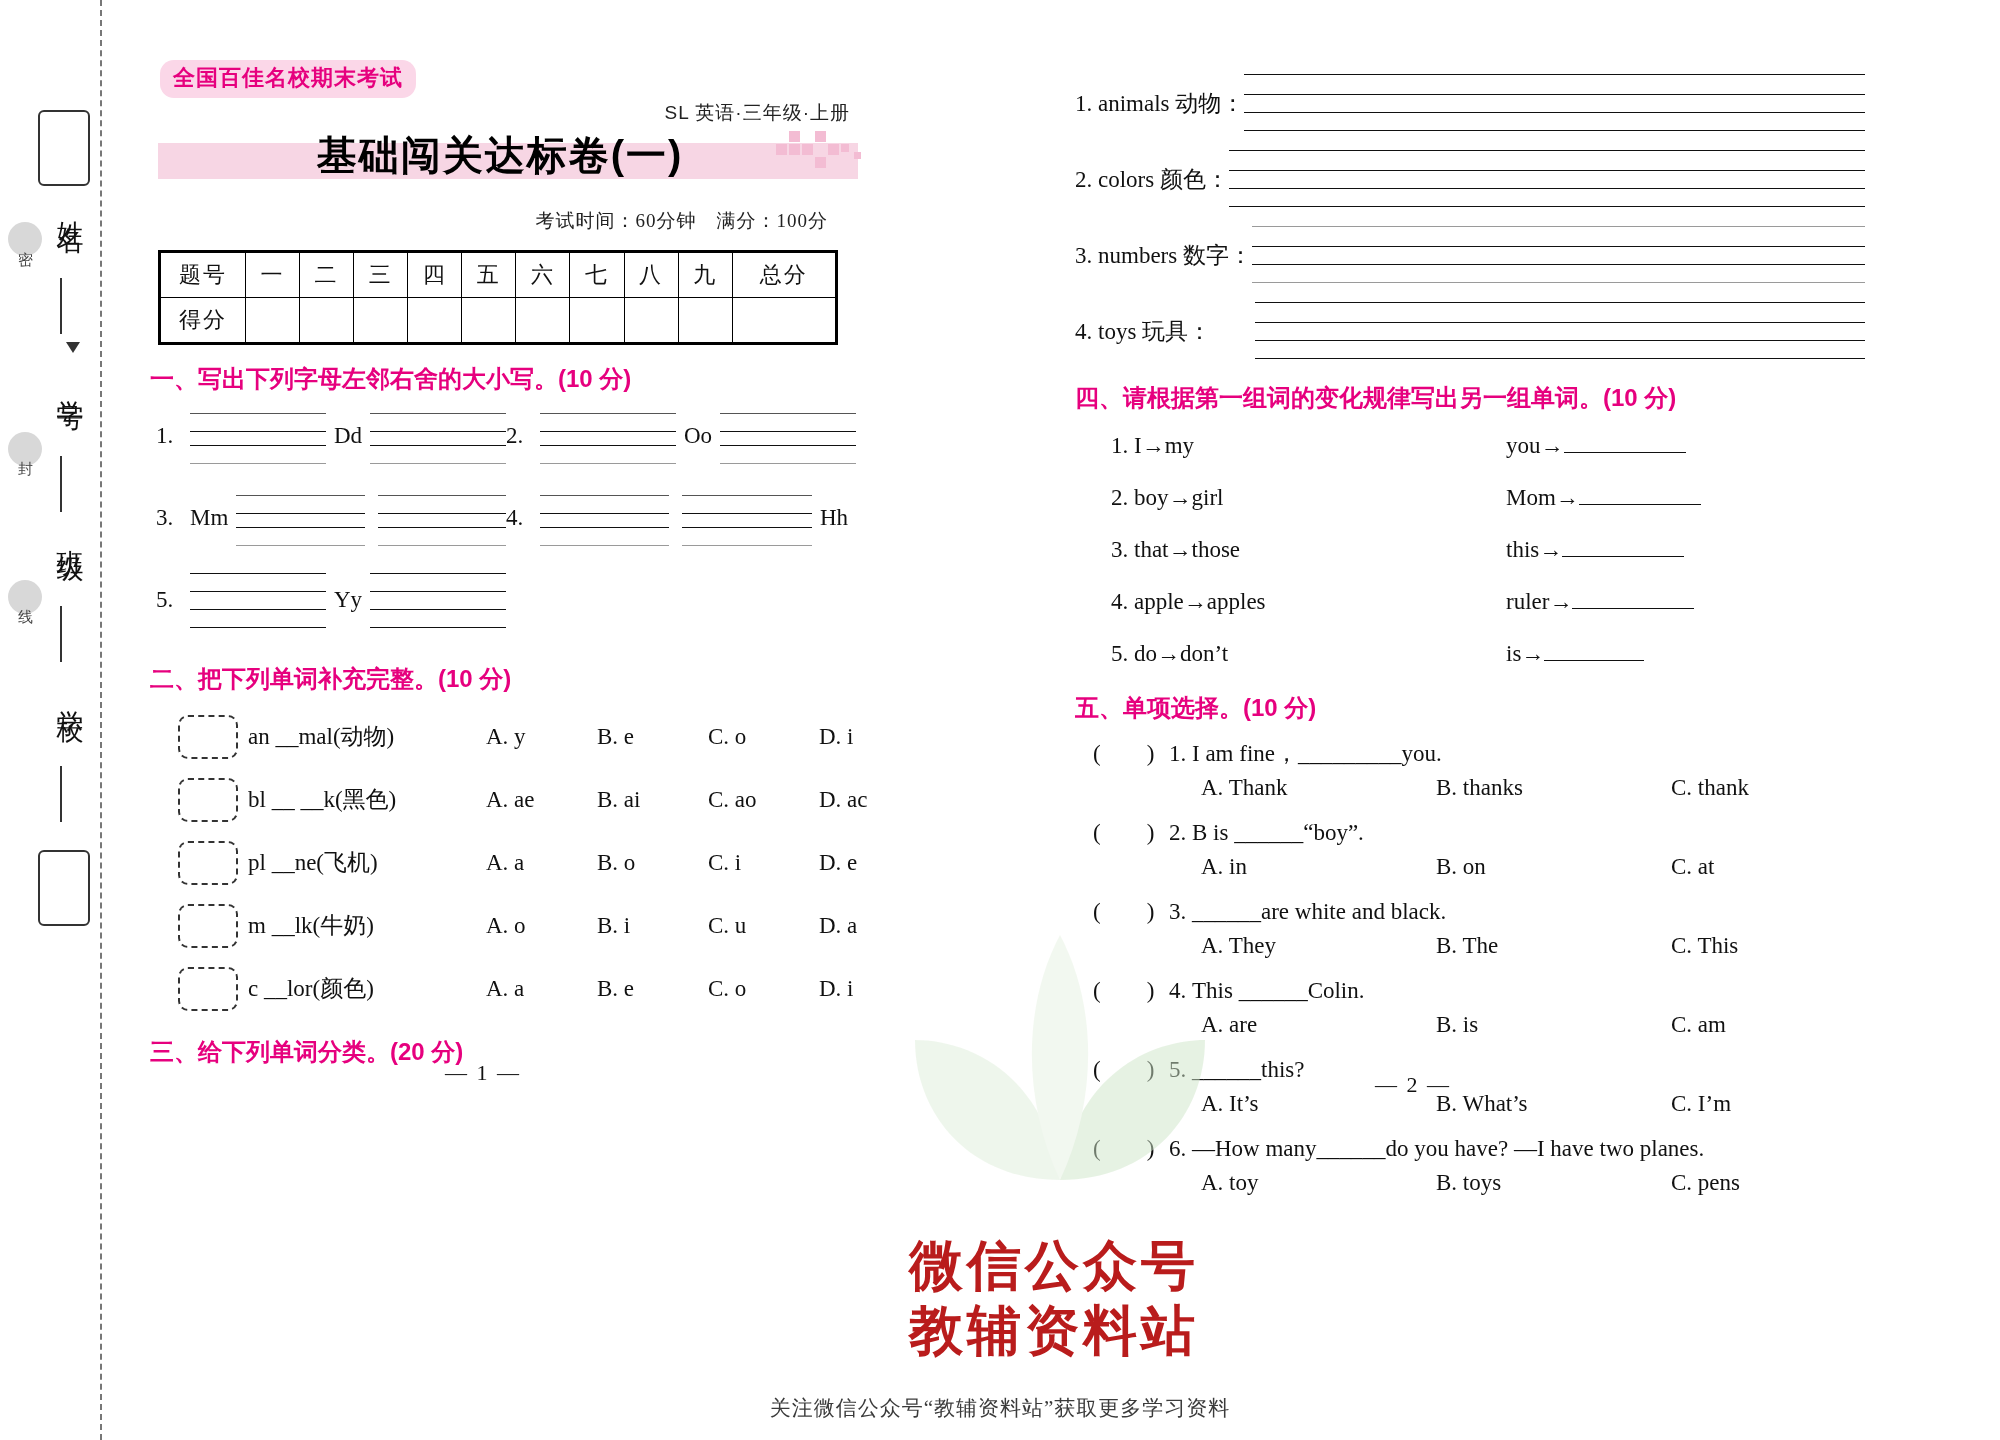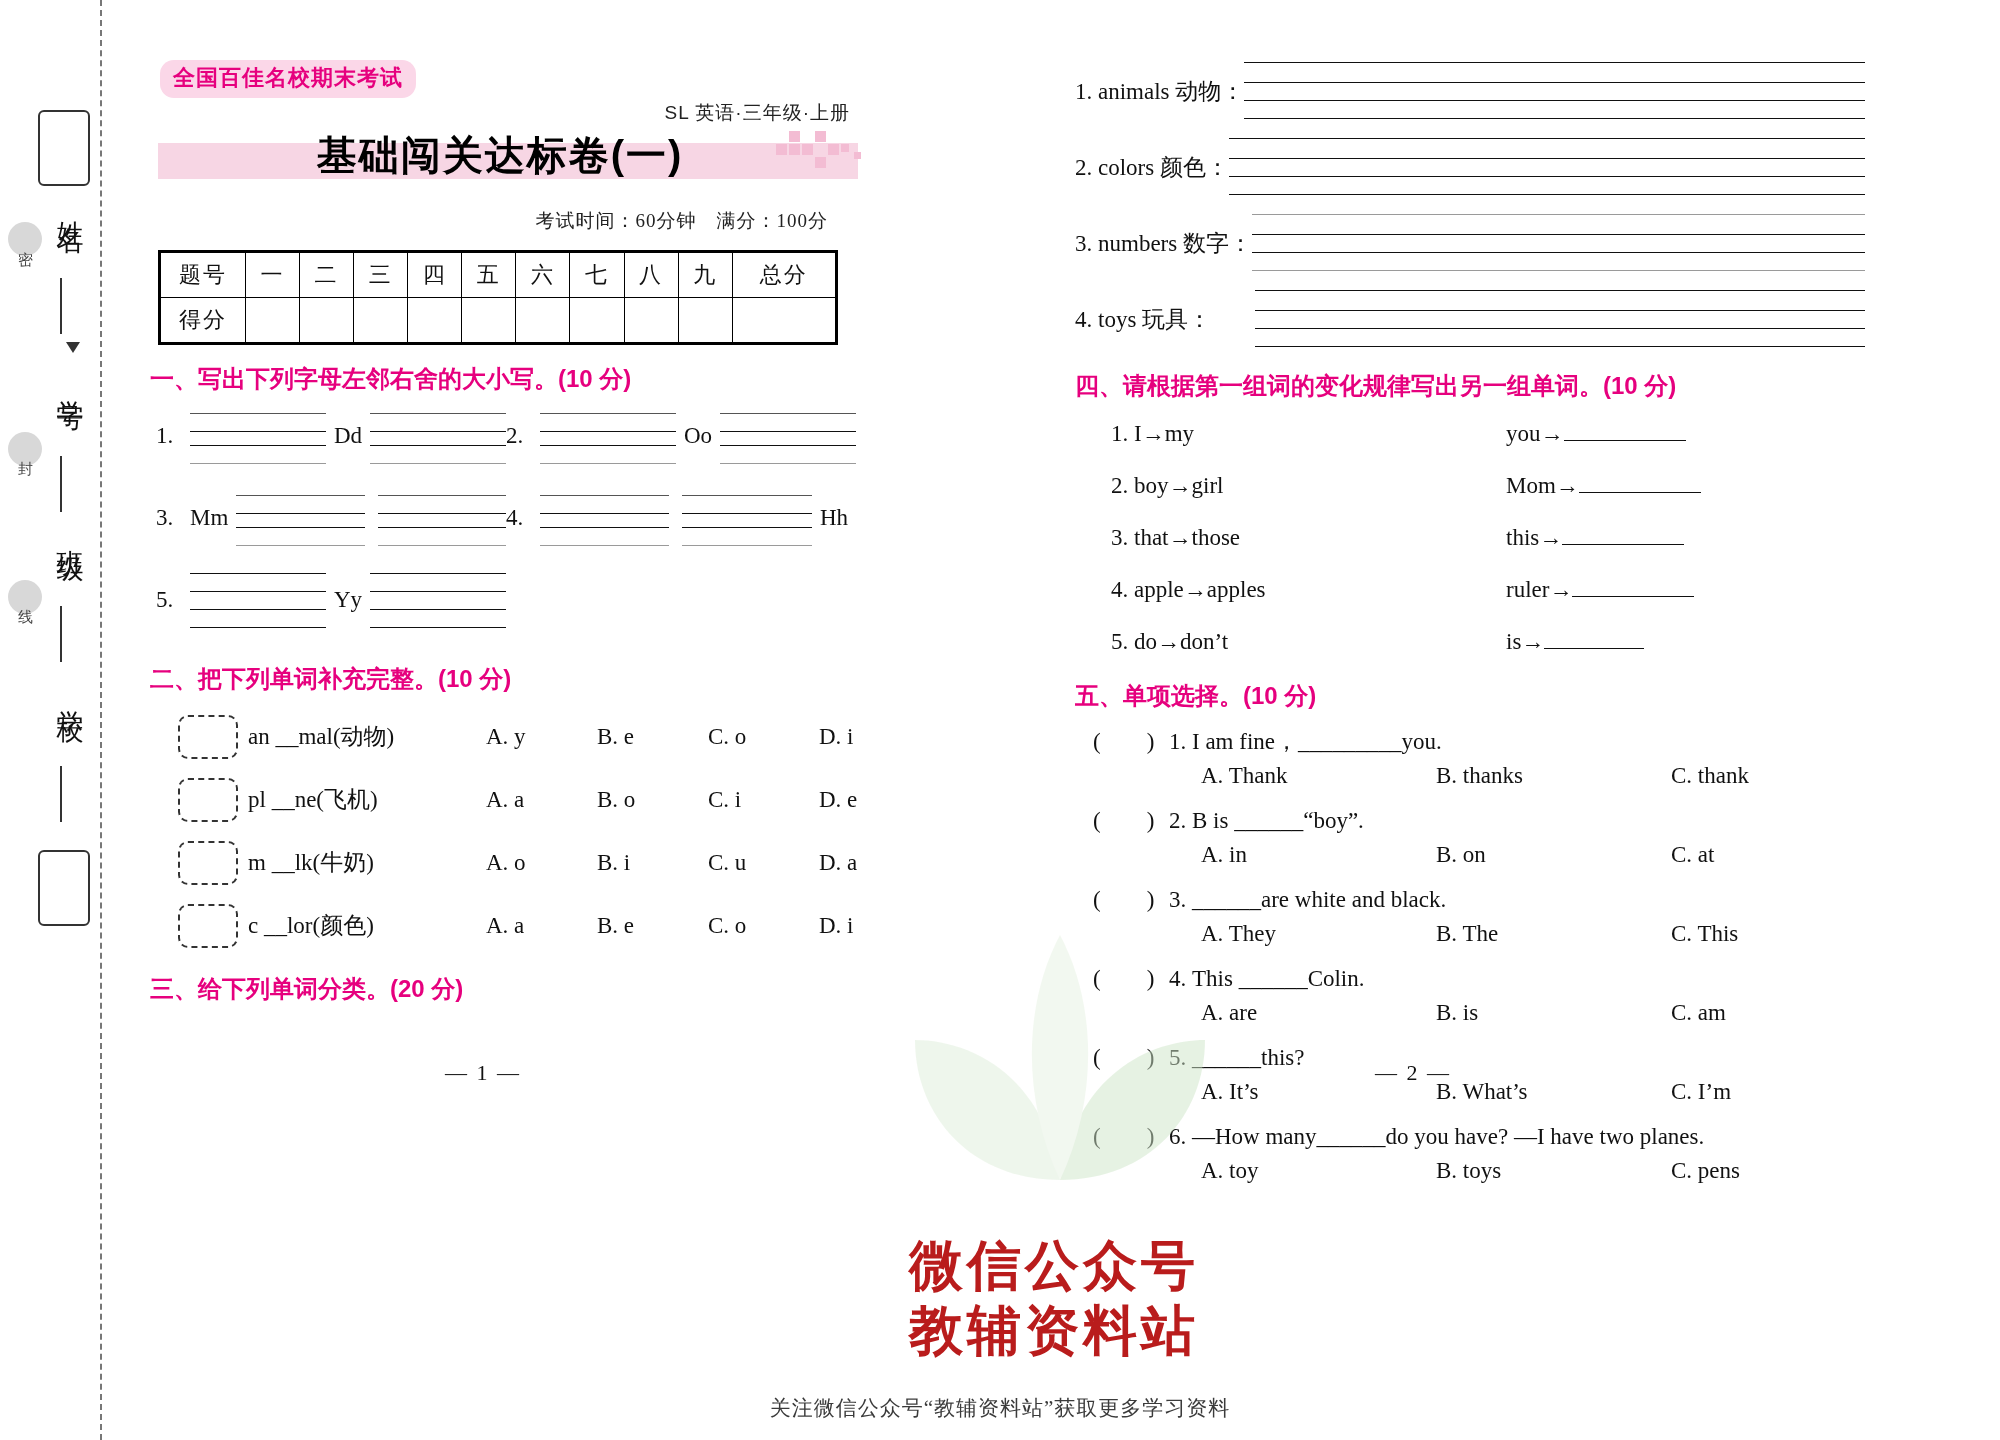--- a/index.html
+++ b/index.html
@@ -47,21 +47,21 @@
     writing-mode:vertical-rl;text-orientation:upright;
   }
   .arrow-down{
     position:absolute;left:36px;width:0;height:0;
     border-left:7px solid transparent;border-right:7px solid transparent;
     border-top:11px solid #333;
   }
 
   
   .colL{position:absolute;left:150px;top:60px;width:700px;}
-  .colR{position:absolute;left:1075px;top:60px;width:790px;}
+  .colR{position:absolute;left:1075px;top:72px;width:790px;}
 
   
   .badge{
     display:inline-block;
     background:#fbd7e8;border-radius:14px;
     padding:3px 13px 5px 13px;
     color:#e6007e;font-size:22px;font-weight:bold;
     font-family:"Liberation Serif",serif;
     letter-spacing:1px;
     margin-left:10px;
@@ -375,20 +375,28 @@
       <div class="s2row">
         <span class="optbox"></span>
         <span class="s2text">an __mal(动物)</span>
         <span class="s2opt">A. y</span>
         <span class="s2opt">B. e</span>
         <span class="s2opt">C. o</span>
         <span class="s2opt">D. i</span>
       </div>
       <div class="s2row">
         <span class="optbox"></span>
+        <span class="s2text">bl __ __k(黑色)</span>
+        <span class="s2opt">A. ae</span>
+        <span class="s2opt">B. ai</span>
+        <span class="s2opt">C. ao</span>
+        <span class="s2opt">D. ac</span>
+      </div>
+      <div class="s2row">
+        <span class="optbox"></span>
         <span class="s2text">pl __ne(飞机)</span>
         <span class="s2opt">A. a</span>
         <span class="s2opt">B. o</span>
         <span class="s2opt">C. i</span>
         <span class="s2opt">D. e</span>
       </div>
       <div class="s2row">
         <span class="optbox"></span>
         <span class="s2text">m __lk(牛奶)</span>
         <span class="s2opt">A. o</span>

